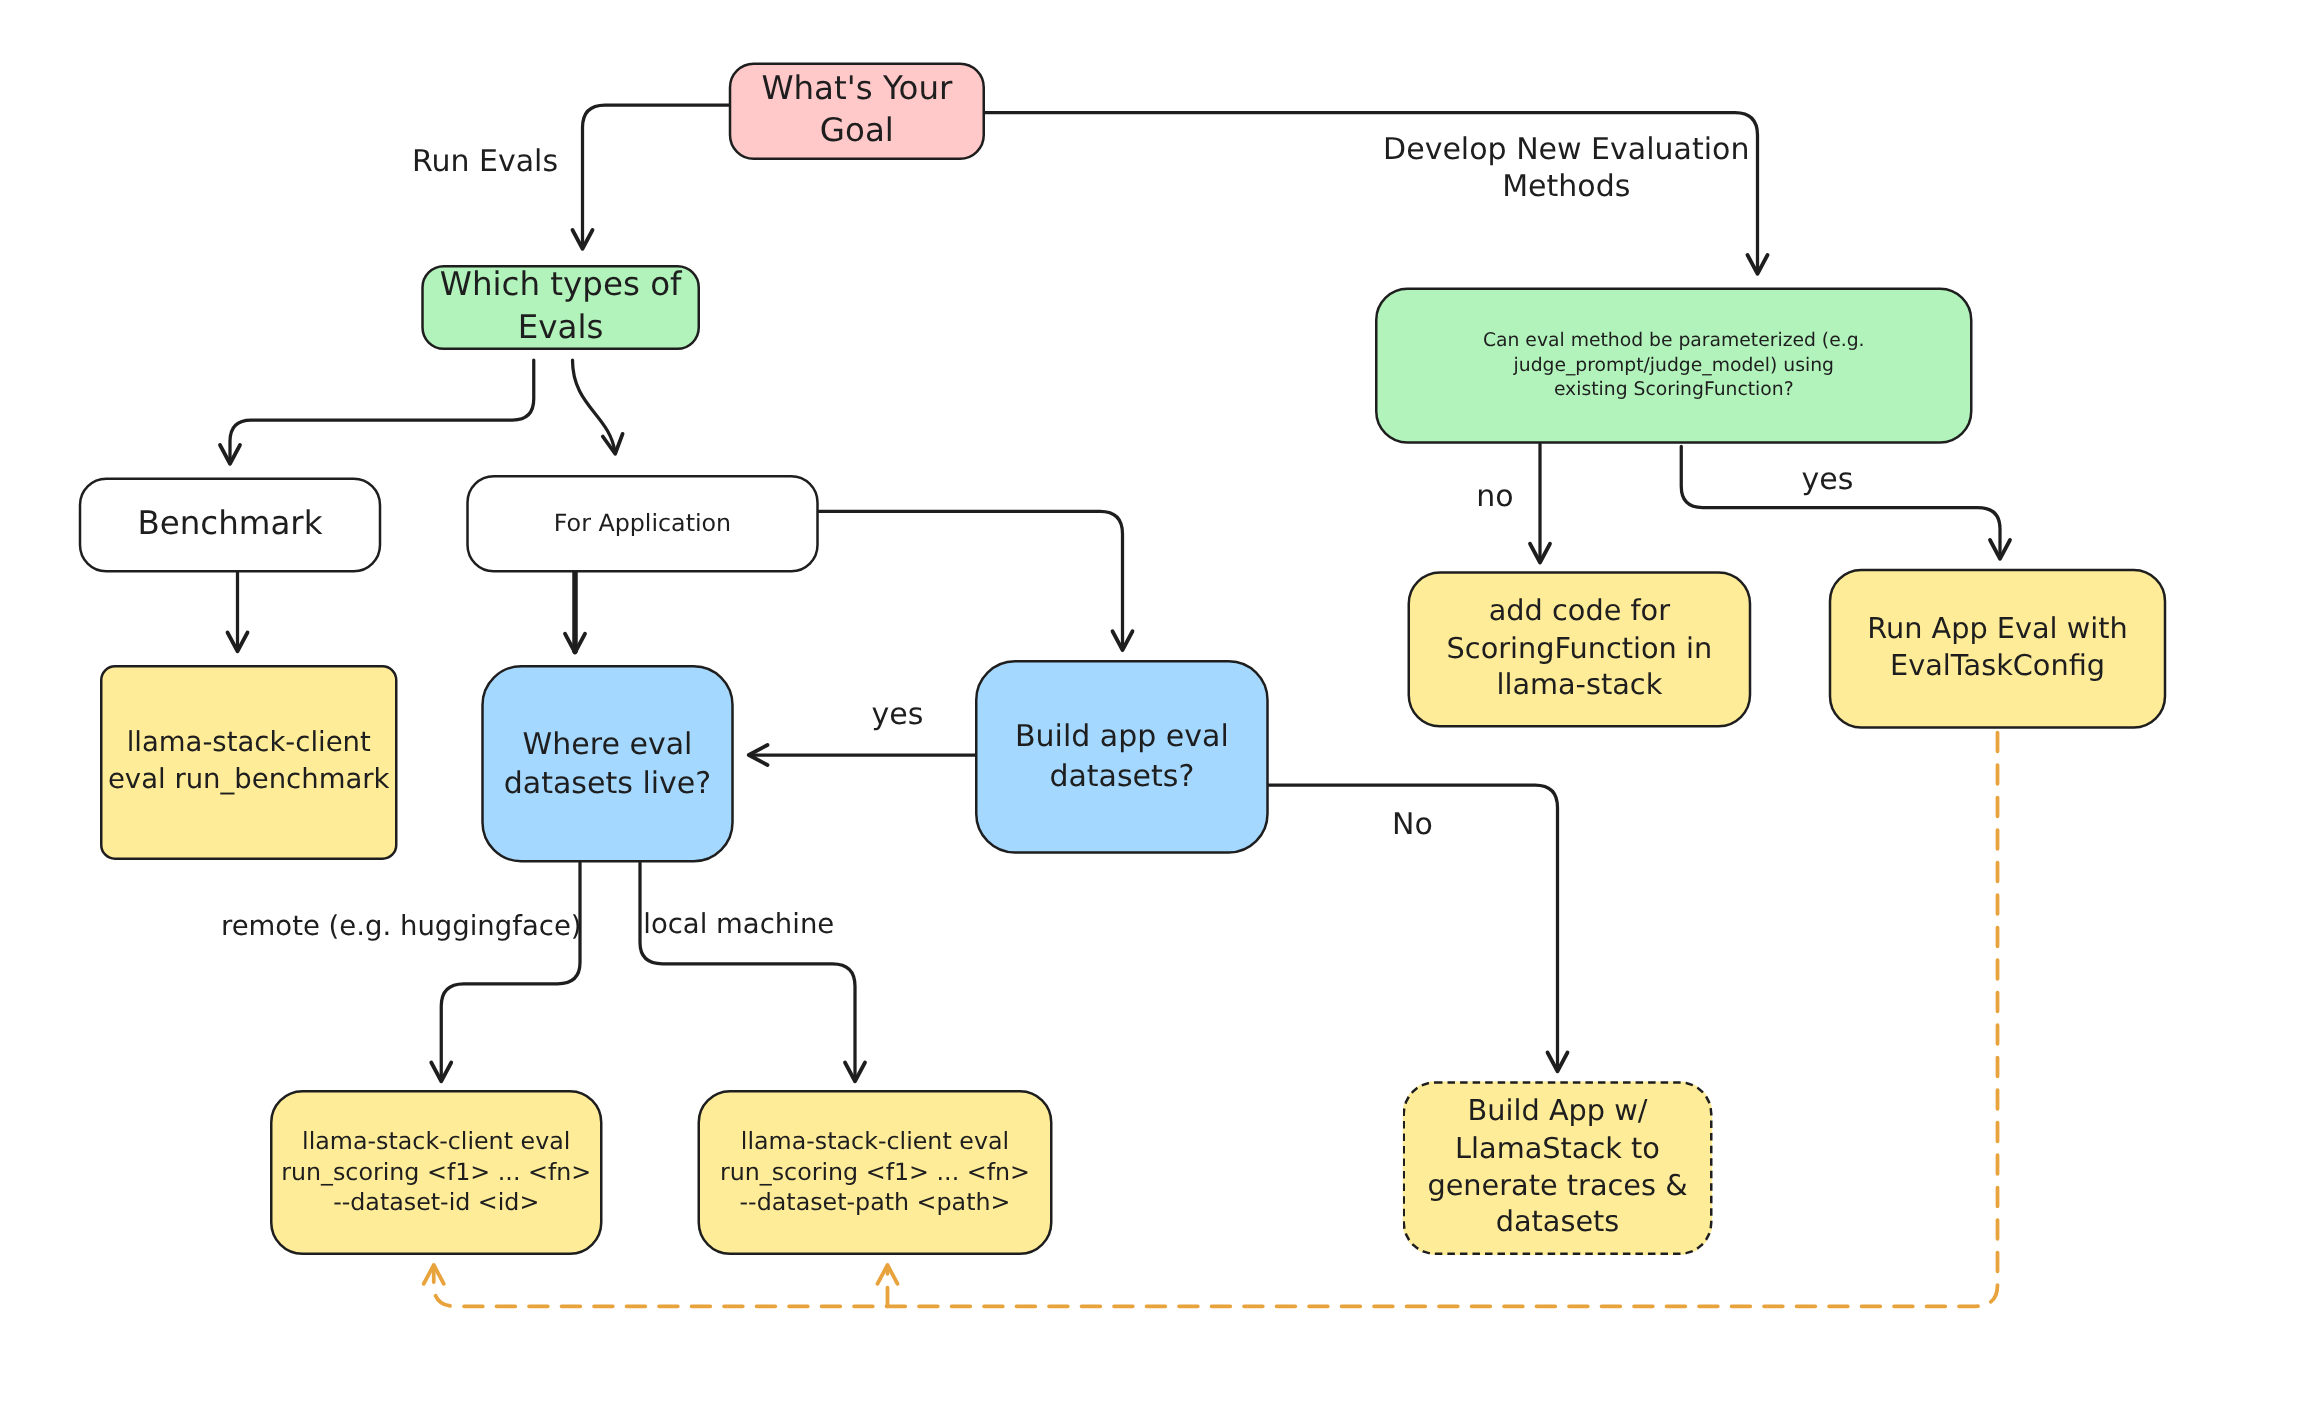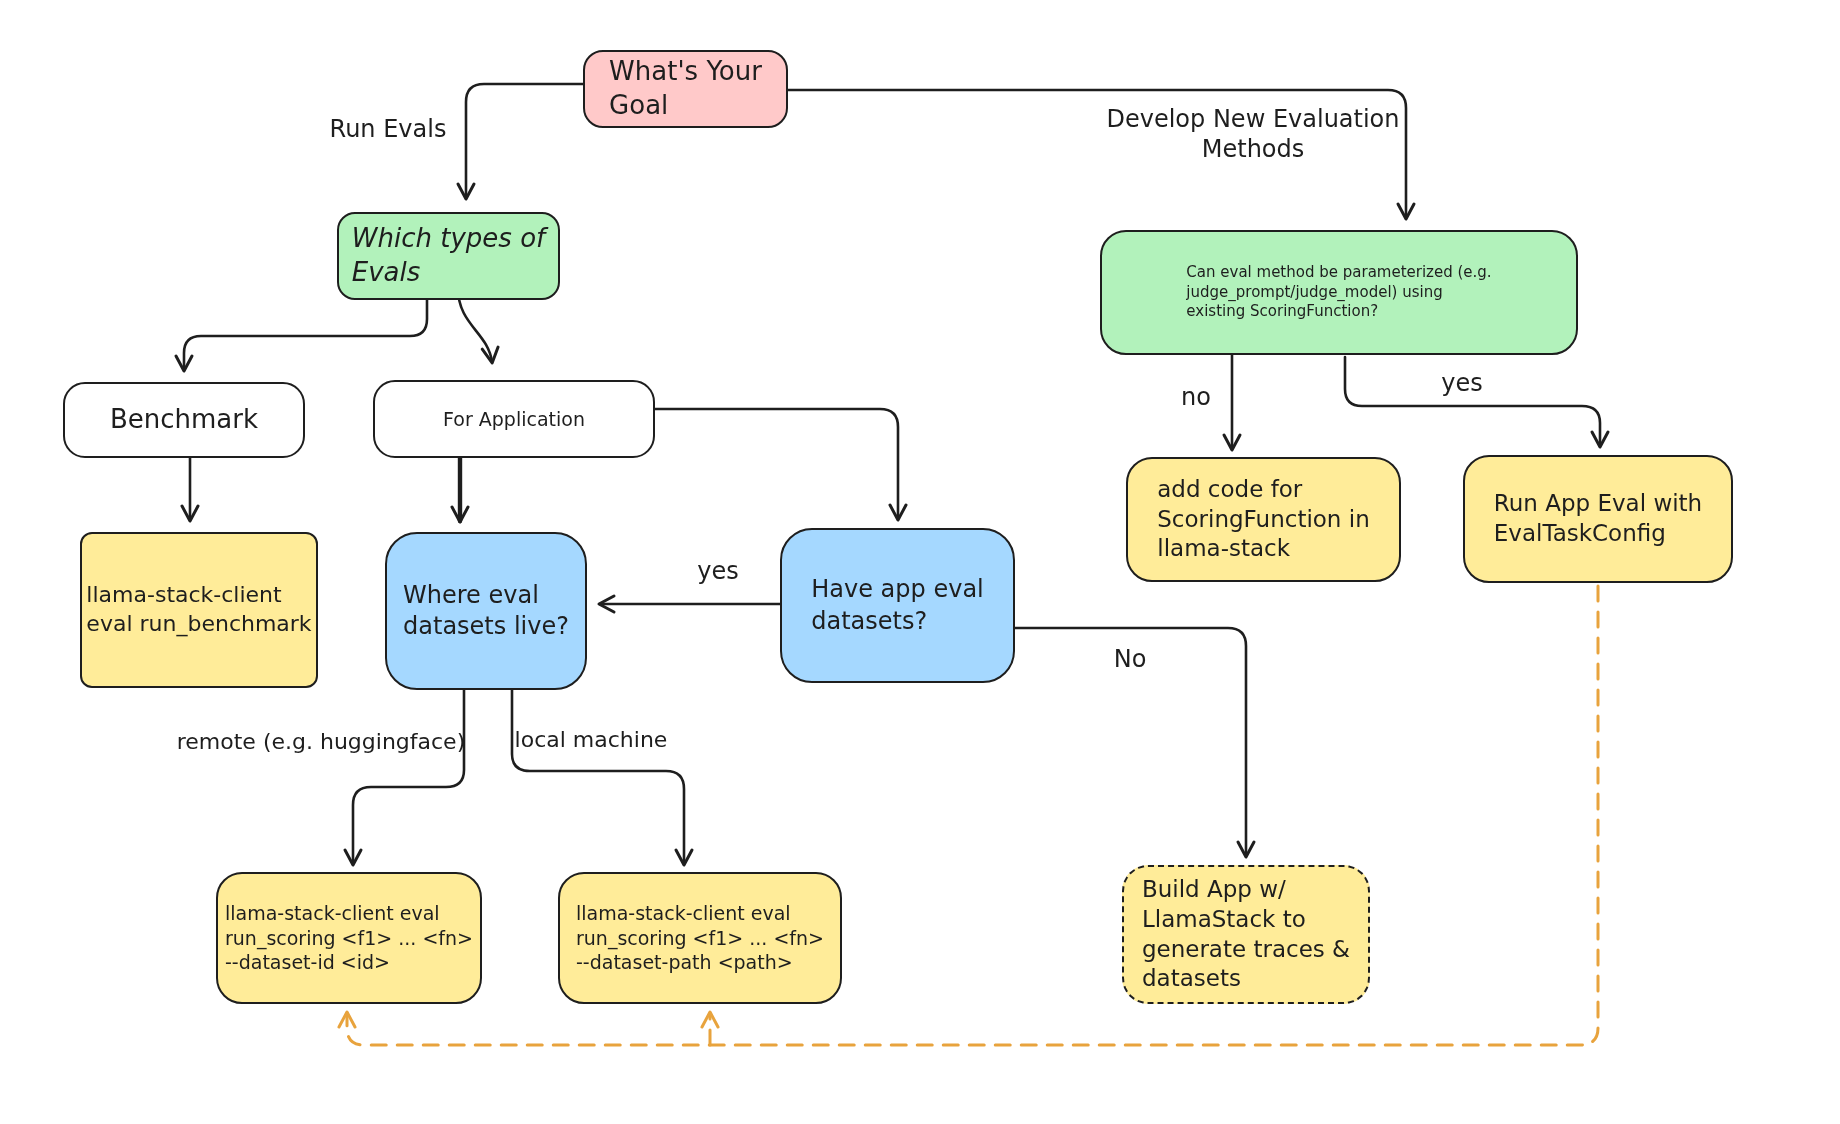--- a/index.html
+++ b/index.html
@@ -7,36 +7,36 @@
     position:relative;width:1840px;height:1124px;background:#ffffff;overflow:hidden;
     font-family:"DejaVu Sans", sans-serif;color:#1e1e1e;
   }
   .edges{position:absolute;left:0;top:0;width:1840px;height:1124px;pointer-events:none;}
   .edge{fill:none;stroke:#1e1e1e;stroke-width:2.6px;stroke-linecap:round;}
   .edge.thick{stroke-width:4.4px;}
   .edge.accent{stroke:#e8a33d;stroke-width:3px;stroke-dasharray:15 11;}
   .node{
     position:absolute;display:flex;align-items:center;justify-content:center;
     border:2.6px solid #1e1e1e;border-radius:20px;box-sizing:border-box;
-    line-height:1.3;font-size:24px;padding:4px 0;
+    text-align:center;line-height:1.3;font-size:24px;padding:4px 0;
   }
   .node span{white-space:pre-line;}
   .fill-pink{background:#ffc9c9;}
   .fill-green{background:#b2f2bb;}
   .fill-blue{background:#a5d8ff;}
   .fill-yellow{background:#ffec99;}
   .fill-white{background:#ffffff;}
   .dashed{border-style:dashed;}
   .lbl{
     position:absolute;transform:translateX(-50%);white-space:pre-line;
     text-align:center;font-size:24px;line-height:1.25;
   }
   
   .n-goal{left:583px;top:50px;width:205px;height:78px;font-size:26px;}
-  .n-types{left:337px;top:212px;width:223px;height:88px;font-size:26px;border-radius:18px;font-style:italic;}
+  .n-types{left:337px;top:212px;width:223px;height:68px;font-size:26px;border-radius:18px;}
   .n-canparam{left:1100px;top:230px;width:478px;height:125px;font-size:15px;border-radius:26px;}
   .n-benchmark{left:63px;top:382px;width:242px;height:76px;font-size:26px;border-radius:22px;}
   .n-forapp{left:373px;top:380px;width:282px;height:78px;font-size:19px;border-radius:22px;}
   .n-runbench{left:65px;top:532px;width:238px;height:156px;font-size:22px;border-radius:12px;margin-left:15px;}
   .n-wherelive{left:385px;top:532px;width:202px;height:158px;border-radius:32px;}
   .n-havedata{left:780px;top:528px;width:235px;height:155px;border-radius:32px;}
   .n-addcode{left:1085px;top:457px;width:275px;height:125px;font-size:23px;border-radius:26px;margin-left:41px;}
   .n-runappeval{left:1463px;top:455px;width:270px;height:128px;font-size:23px;border-radius:26px;}
   .n-scoringid{left:216px;top:872px;width:266px;height:132px;font-size:19px;border-radius:26px;}
   .n-scoringpath{left:558px;top:872px;width:284px;height:132px;font-size:19px;border-radius:26px;}
@@ -111,21 +111,21 @@
     <span>llama-stack-client
 eval run_benchmark</span>
   </div>
 
   <div class="node fill-blue n-wherelive">
     <span>Where eval
 datasets live?</span>
   </div>
 
   <div class="node fill-blue n-havedata">
-    <span>Have app eval
+    <span>Build app eval
 datasets?</span>
   </div>
 
   <div class="node fill-yellow n-addcode">
     <span>add code for
 ScoringFunction in
 llama-stack</span>
   </div>
 
   <div class="node fill-yellow n-runappeval">

